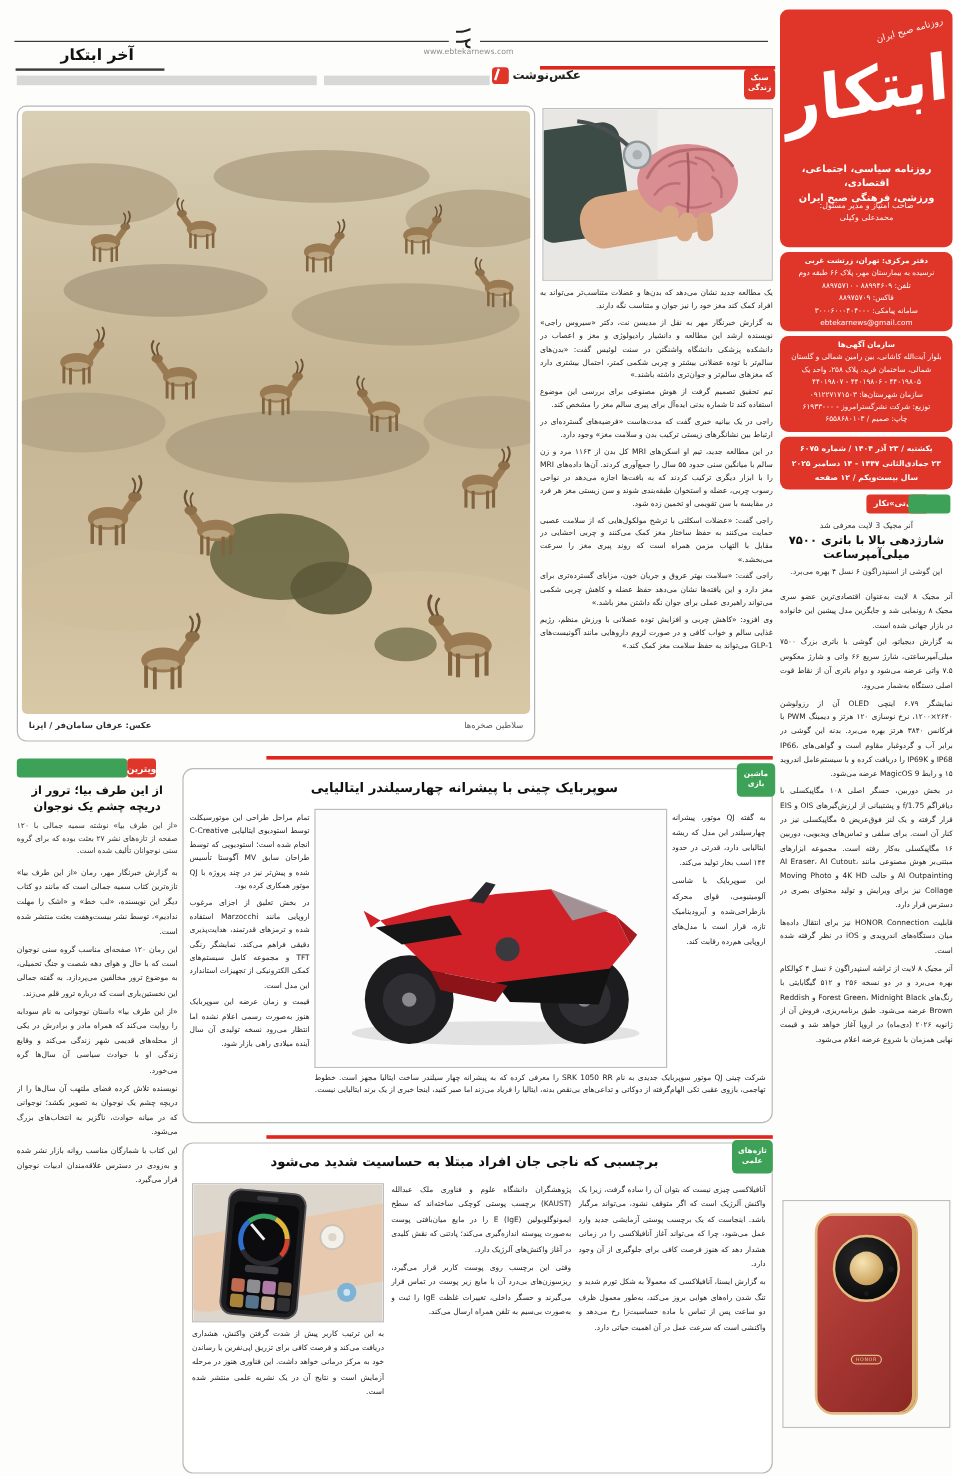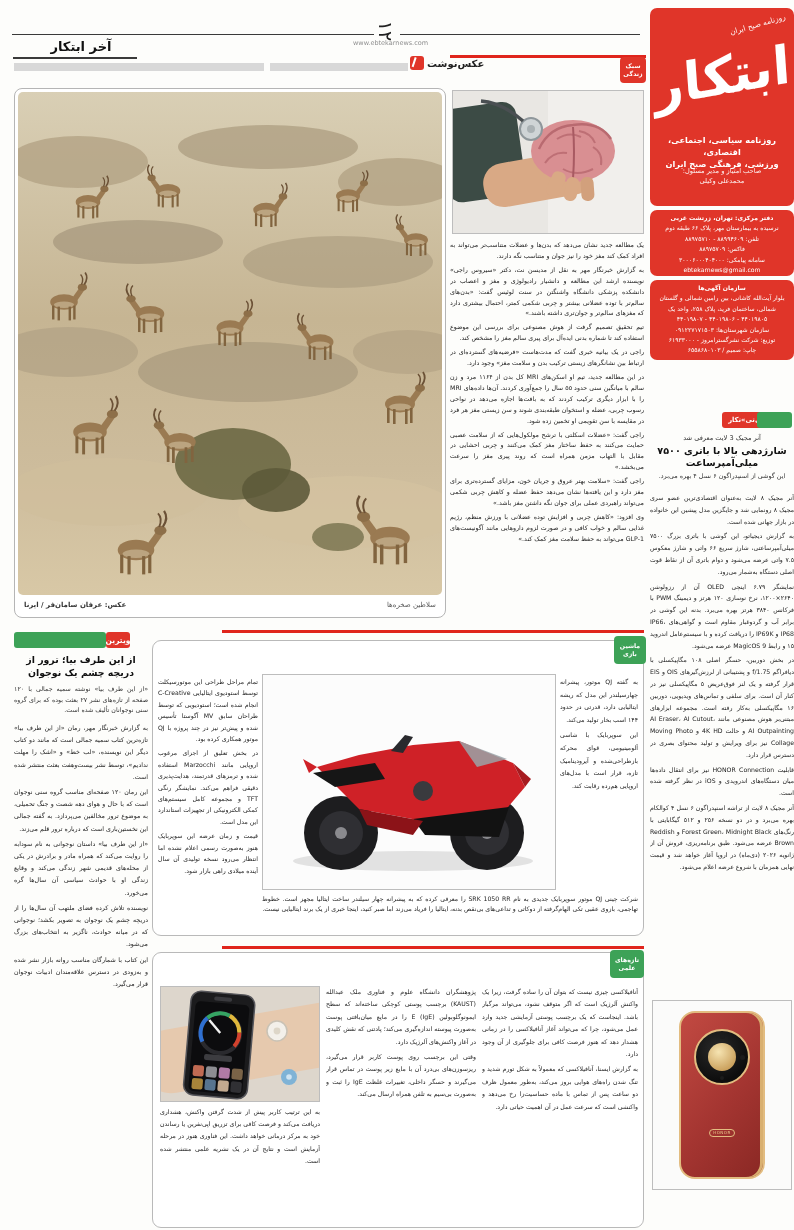--- a/index.html
+++ b/index.html
@@ -169,20 +169,25 @@
   <div class="rblock" style="top:280px;height:80px;padding:3px 4px">
     <div class="rline b">سازمان آگهی‌ها</div>
     <div class="rline">بلوار آیت‌الله کاشانی، بین رامین شمالی و گلستان</div>
     <div class="rline">شمالی، ساختمان فرید، پلاک ۲۵۸، واحد یک</div>
     <div class="rline">۴۴۰۱۹۸۰۵ - ۴۴۰۱۹۸۰۶ - ۴۴۰۱۹۸۰۷</div>
     <div class="rline">سازمان شهرستان‌ها: ۰۹۱۲۲۷۱۷۱۵۰۳</div>
     <div class="rline">توزیع: شرکت نشرگسترامروز - ۶۱۹۳۳۰۰۰</div>
     <div class="rline">چاپ: صمیم / ۶۵۵۸۶۸۰۱۰۳</div>
   </div>
 
+  <div class="rblock" style="top:364px;height:44px;padding:4px 3px">
+    <div class="rline b" style="font-size:6.4px;line-height:12px">یکشنبه / ۲۳ آذر ۱۴۰۴ / شماره ۶۰۷۵</div>
+    <div class="rline b" style="font-size:6.4px;line-height:12px">۲۳ جمادی‌الثانی ۱۴۴۷ - ۱۴ دسامبر ۲۰۲۵</div>
+    <div class="rline b" style="font-size:6.4px;line-height:12px">سال بیست‌ویکم / ۱۲ صفحه</div>
+  </div>
 
   <div class="abs red" style="top:412px;left:722px;width:52px;height:16px;border-radius:3px;color:#fff;font-size:6.8px;font-weight:bold;display:flex;align-items:center;justify-content:center">«آی‌تی»تکار</div>
   <div class="abs green" style="top:412px;left:757px;width:35px;height:16px;border-radius:3px"></div>
 
   <div class="abs" style="top:434px;left:650px;width:144px;text-align:center;font-size:6.6px;color:#333">آنر مجیک 3 لایت معرفی شد</div>
   <div class="abs headline" style="top:445px;left:650px;width:144px;font-size:9.6px;line-height:12px">شارژدهی بالا با باتری ۷۵۰۰ میلی‌آمپرساعت</div>
   <div class="abs" style="top:472px;left:654px;width:136px;text-align:center;font-size:6.4px;color:#333;line-height:9px">این گوشی از اسنپدراگون ۶ نسل ۴ بهره می‌برد.</div>
   <div class="abs body-text" style="top:492px;left:650px;width:144px;height:504px;font-size:6.2px;line-height:11.8px">
     <p>آنر مجیک ۸ لایت به‌عنوان اقتصادی‌ترین عضو سری مجیک ۸ رونمایی شد و جایگزین مدل پیشین این خانواده در بازار جهانی شده است.</p>
     <p>به گزارش دیجیاتو، این گوشی با باتری بزرگ ۷۵۰۰ میلی‌آمپرساعتی، شارژ سریع ۶۶ واتی و شارژ معکوس ۷.۵ واتی عرضه می‌شود و دوام باتری آن از نقاط قوت اصلی دستگاه به‌شمار می‌رود.</p>
@@ -214,20 +219,21 @@
     <p>به گزارش خبرنگار مهر، رمان «از این طرف بیا» تازه‌ترین کتاب سمیه جمالی است که مانند دو کتاب دیگر این نویسنده، «لب خط» و «اشک را مهلت ندادیم»، توسط نشر بیست‌وهفت بعثت منتشر شده است.</p>
     <p>این رمان ۱۲۰ صفحه‌ای مناسب گروه سنی نوجوان است که با حال و هوای دهه شصت و جنگ تحمیلی، به موضوع ترور مخالفین می‌پردازد. به گفته جمالی این نخستین‌باری است که درباره ترور قلم می‌زند.</p>
     <p>«از این طرف بیا» داستان نوجوانی به نام سودابه را روایت می‌کند که همراه مادر و برادرش در یکی از محله‌های قدیمی شهر زندگی می‌کند و وقایع زندگی او با حوادث سیاسی آن سال‌ها گره می‌خورد.</p>
     <p>نویسنده تلاش کرده فضای ملتهب آن سال‌ها را از دریچه چشم یک نوجوان به تصویر بکشد؛ نوجوانی که در میانه حوادث، ناگزیر به انتخاب‌های بزرگ می‌شود.</p>
     <p>این کتاب با شمارگان مناسب روانه بازار نشر شده و به‌زودی در دسترس علاقه‌مندان ادبیات نوجوان قرار می‌گیرد.</p>
   </div>
 
   <div class="topline" style="top:630px;left:222px;width:422px"></div>
   <div class="artbox" style="top:640px;left:152px;width:492px;height:296px"></div>
   <div class="tag green" style="top:636px;left:614px;width:32px;height:28px">ماشین بازی</div>
+  <div class="abs headline" style="top:650px;left:172px;width:430px;font-size:11px">سوپربایک چینی با پیشرانه چهارسیلندر ایتالیایی</div>
 
   <div class="abs body-text" style="top:676px;left:560px;width:78px;height:254px;font-size:6.2px;line-height:12.6px">
     <p>به گفته QJ موتور، پیشرانه چهارسیلندر این مدل که ریشه ایتالیایی دارد، قدرتی در حدود ۱۴۴ اسب بخار تولید می‌کند.</p>
     <p>این سوپربایک با شاسی آلومینیومی، قوای محرکه بازطراحی‌شده و آیرودینامیک تازه، قرار است با مدل‌های اروپایی هم‌رده رقابت کند.</p>
   </div>
 
   <div class="abs frame" style="top:674px;left:262px;width:294px;height:216px">
     <svg width="292" height="214" viewBox="0 0 292 214" xmlns="http://www.w3.org/2000/svg">
       <rect width="292" height="214" fill="#fcfcfc"></rect>
       <ellipse cx="150" cy="186" rx="120" ry="10" fill="#e2e2e2"></ellipse>
@@ -254,20 +260,21 @@
   </div>
   <div class="abs body-text" style="top:676px;left:158px;width:100px;height:254px;font-size:6.2px;line-height:11.4px">
     <p>تمام مراحل طراحی این موتورسیکلت توسط استودیوی ایتالیایی C-Creative انجام شده است؛ استودیویی که توسط طراحان سابق MV آگوستا تأسیس شده و پیش‌تر نیز در چند پروژه با QJ موتور همکاری کرده بود.</p>
     <p>در بخش تعلیق از اجزای مرغوب اروپایی مانند Marzocchi استفاده شده و ترمزهای قدرتمند، هدایت‌پذیری دقیقی فراهم می‌کند. نمایشگر رنگی TFT و مجموعه کامل سیستم‌های کمکی الکترونیکی از تجهیزات استاندارد این مدل است.</p>
     <p>قیمت و زمان عرضه این سوپربایک هنوز به‌صورت رسمی اعلام نشده اما انتظار می‌رود نسخه تولیدی آن سال آینده میلادی راهی بازار شود.</p>
   </div>
 
   <div class="topline" style="top:946px;left:222px;width:422px"></div>
   <div class="artbox" style="top:952px;left:152px;width:492px;height:276px"></div>
   <div class="tag green" style="top:950px;left:610px;width:34px;height:28px">تازه‌های علمی</div>
+  <div class="abs headline" style="top:962px;left:172px;width:430px;font-size:11px">برچسبی که ناجی جان افراد مبتلا به حساسیت شدید می‌شود</div>
 
   <div class="abs body-text" style="top:986px;left:482px;width:156px;height:238px;font-size:6.2px;line-height:12.4px">
     <p>آنافیلاکسی چیزی نیست که بتوان آن را ساده گرفت، زیرا یک واکنش آلرژیک است که اگر متوقف نشود، می‌تواند مرگبار باشد. اینجاست که یک برچسب پوستی آزمایشی جدید وارد عمل می‌شود، چرا که می‌تواند آغاز آنافیلاکسی را در زمانی هشدار دهد که هنوز فرصت کافی برای جلوگیری از آن وجود دارد.</p>
     <p>به گزارش ایسنا، آنافیلاکسی که معمولاً به شکل تورم شدید و تنگ شدن راه‌های هوایی بروز می‌کند، به‌طور معمول ظرف دو ساعت پس از تماس با ماده حساسیت‌زا رخ می‌دهد و واکنشی است که سرعت عمل در آن اهمیت حیاتی دارد.</p>
   </div>
   <div class="abs body-text" style="top:986px;left:326px;width:150px;height:238px;font-size:6.2px;line-height:12.4px">
     <p>پژوهشگران دانشگاه علوم و فناوری ملک عبدالله (KAUST) برچسب پوستی کوچکی ساخته‌اند که سطح ایمونوگلوبولین E (IgE) را در مایع میان‌بافتی پوست به‌صورت پیوسته اندازه‌گیری می‌کند؛ پادتنی که نقش کلیدی در آغاز واکنش‌های آلرژیک دارد.</p>
     <p>وقتی این برچسب روی پوست کاربر قرار می‌گیرد، ریزسوزن‌های بی‌درد آن با مایع زیر پوست در تماس قرار می‌گیرند و حسگر داخلی، تغییرات غلظت IgE را ثبت و به‌صورت بی‌سیم به تلفن همراه ارسال می‌کند.</p>
   </div>
   <div class="abs frame" style="top:986px;left:160px;width:160px;height:116px">

